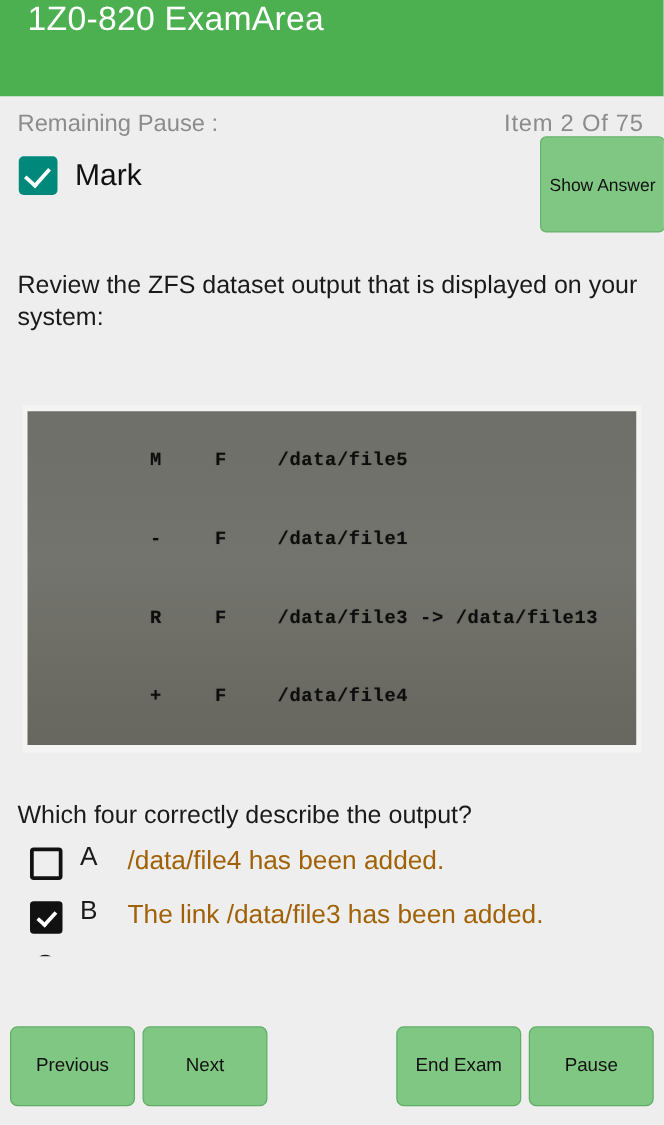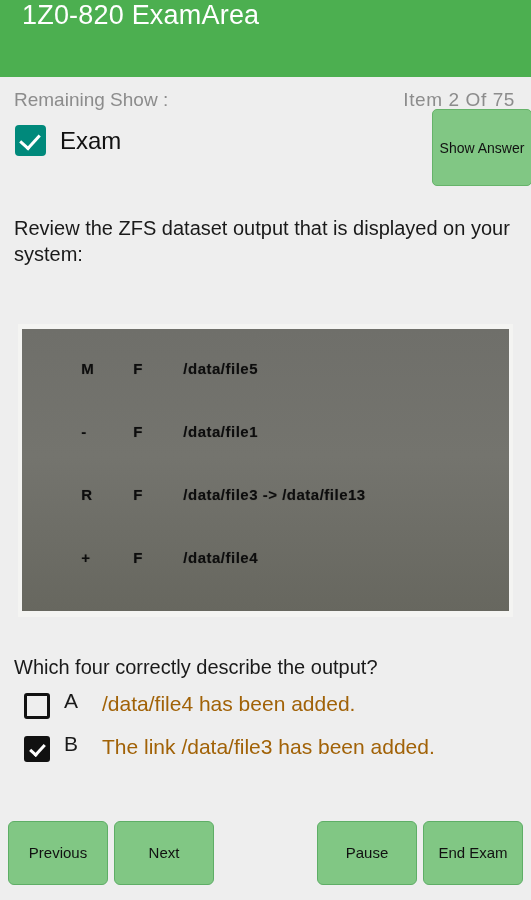--- a/index.html
+++ b/index.html
@@ -134,22 +134,22 @@
   .exhibit {
     margin-top: 57px;
     margin-left: 4px;
     width: 495px;
     background: #f4f4f2;
     padding: 5px 4px 6px 4px;
     box-sizing: border-box;
   }
   .exhibit-inner {
     background: linear-gradient(180deg, #6f6f6a 0%, #74746e 45%, #67675f 100%);
-    padding: 8px 10px 22px 22px;
-    font-family: Liberation Sans, sans-serif;
+    padding: 8px 10px 7px 22px;
+    font-family: Liberation Mono, monospace;
     font-size: 15px;
     font-weight: bold;
     color: #0d0d0d;
     line-height: 21px;
     letter-spacing: 0.5px;
     filter: blur(0.25px);
   }
   .exhibit-line {
     white-space: pre;
     text-shadow: 0 0 1px rgba(0,0,0,0.35);
@@ -257,30 +257,30 @@
 </style>
 </head>
 <body>
 
 <div class="appbar">
   <div class="appbar-title">1Z0-820 ExamArea</div>
 </div>
 
 <div class="status-wrap">
   <div class="status-row">
-    <span class="status-label">Remaining Show :</span>
+    <span class="status-label">Remaining Pause :</span>
     <span class="status-item">Item 2 Of 75</span>
   </div>
 
 
   <div class="show-answer-btn">Show Answer</div>
 
   <div class="mark-row">
     <span class="mark-box"></span>
-    <span class="mark-label">Exam</span>
+    <span class="mark-label">Mark</span>
   </div>
 </div>
 
 <div class="question-area">
 
   <p class="stem">Review the ZFS dataset output that is displayed on your system:</p>
 
   <div class="exhibit">
     <div class="exhibit-inner">
       <div class="exhibit-line">
@@ -320,15 +320,15 @@
       <span class="opt-text">/data/file3 has been renamed to /data/file13.</span>
     </div>
 
   </div>
 </div>
 
 <div class="footer">
   <div class="nav-btn">Previous</div>
   <div class="nav-btn">Next</div>
   <div class="footer-spacer"></div>
+  <div class="nav-btn">End Exam</div>
   <div class="nav-btn right-group">Pause</div>
-  <div class="nav-btn">End Exam</div>
 </div>
 
 </body></html>

